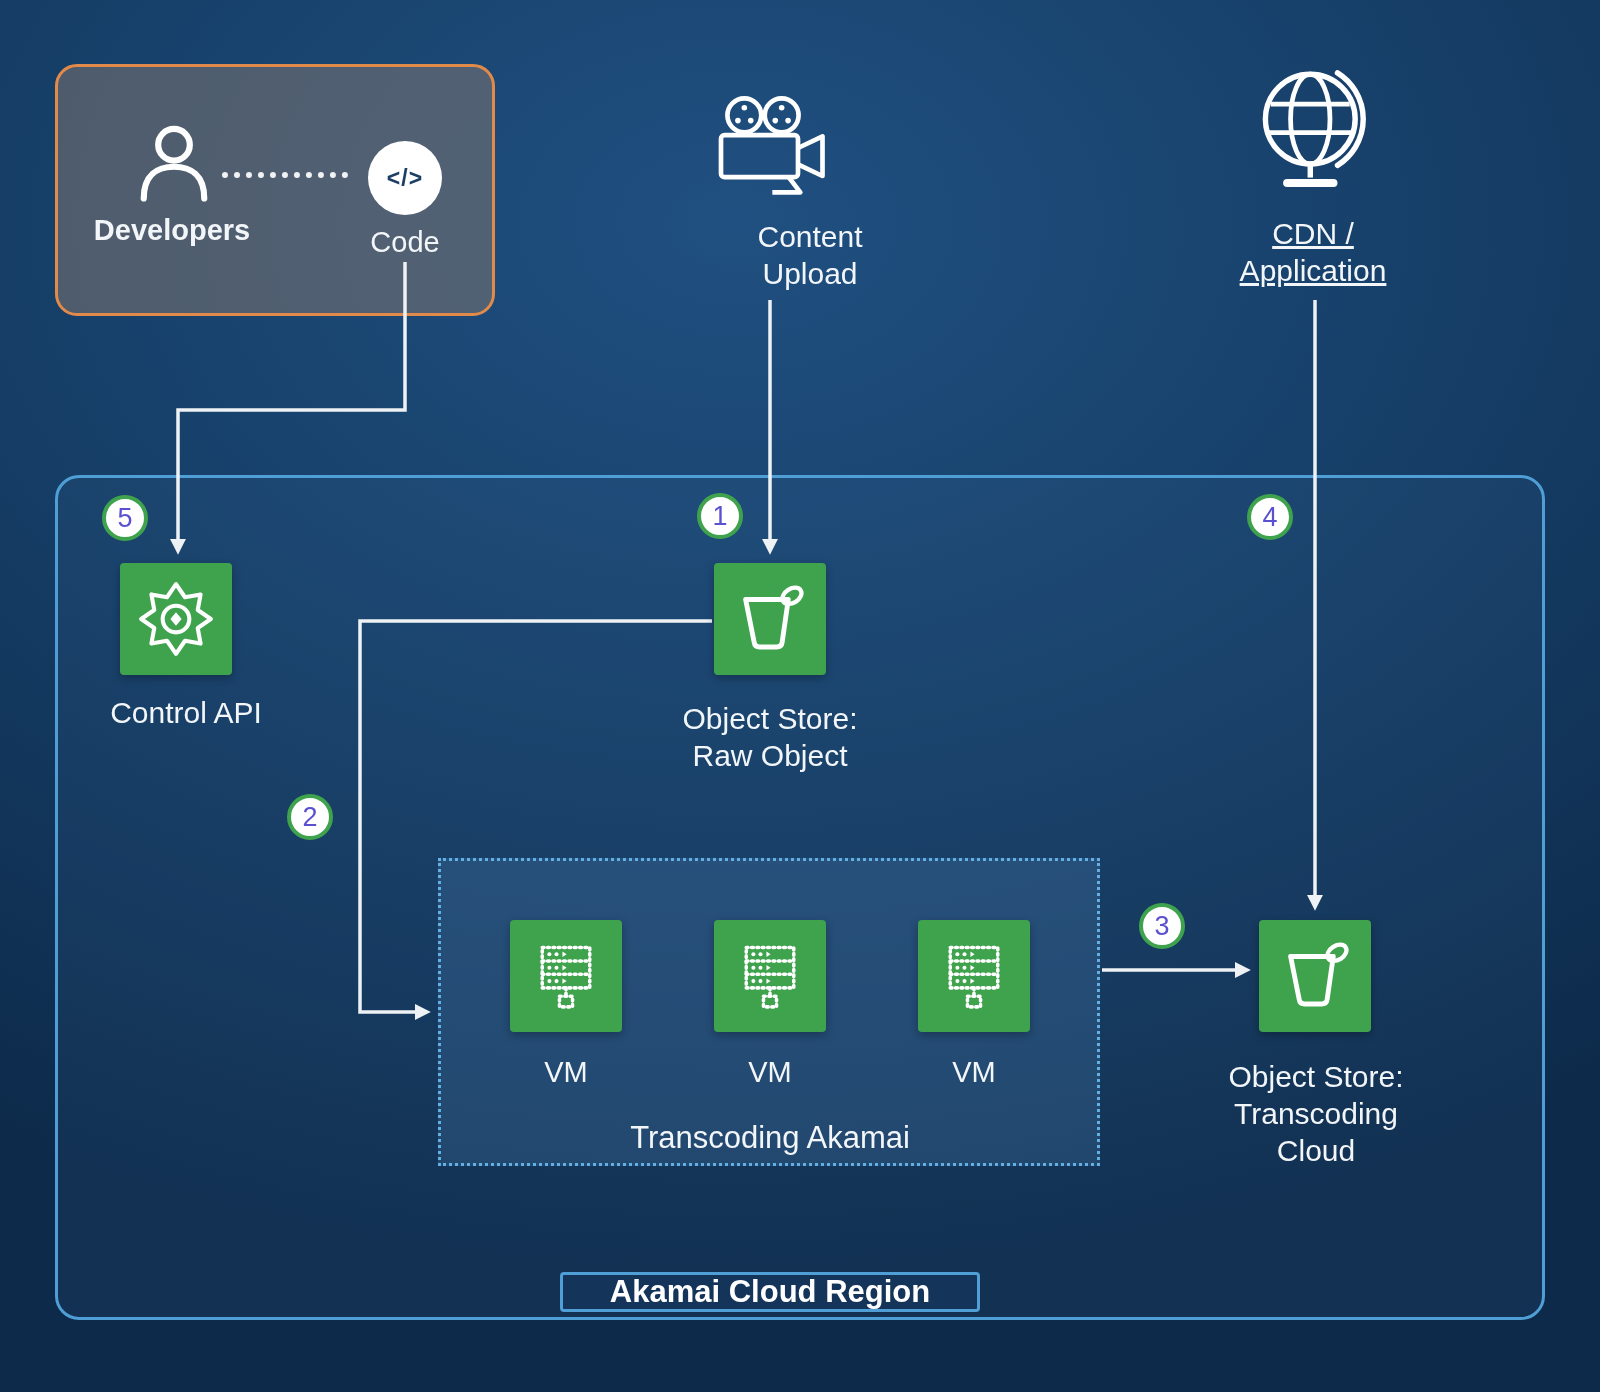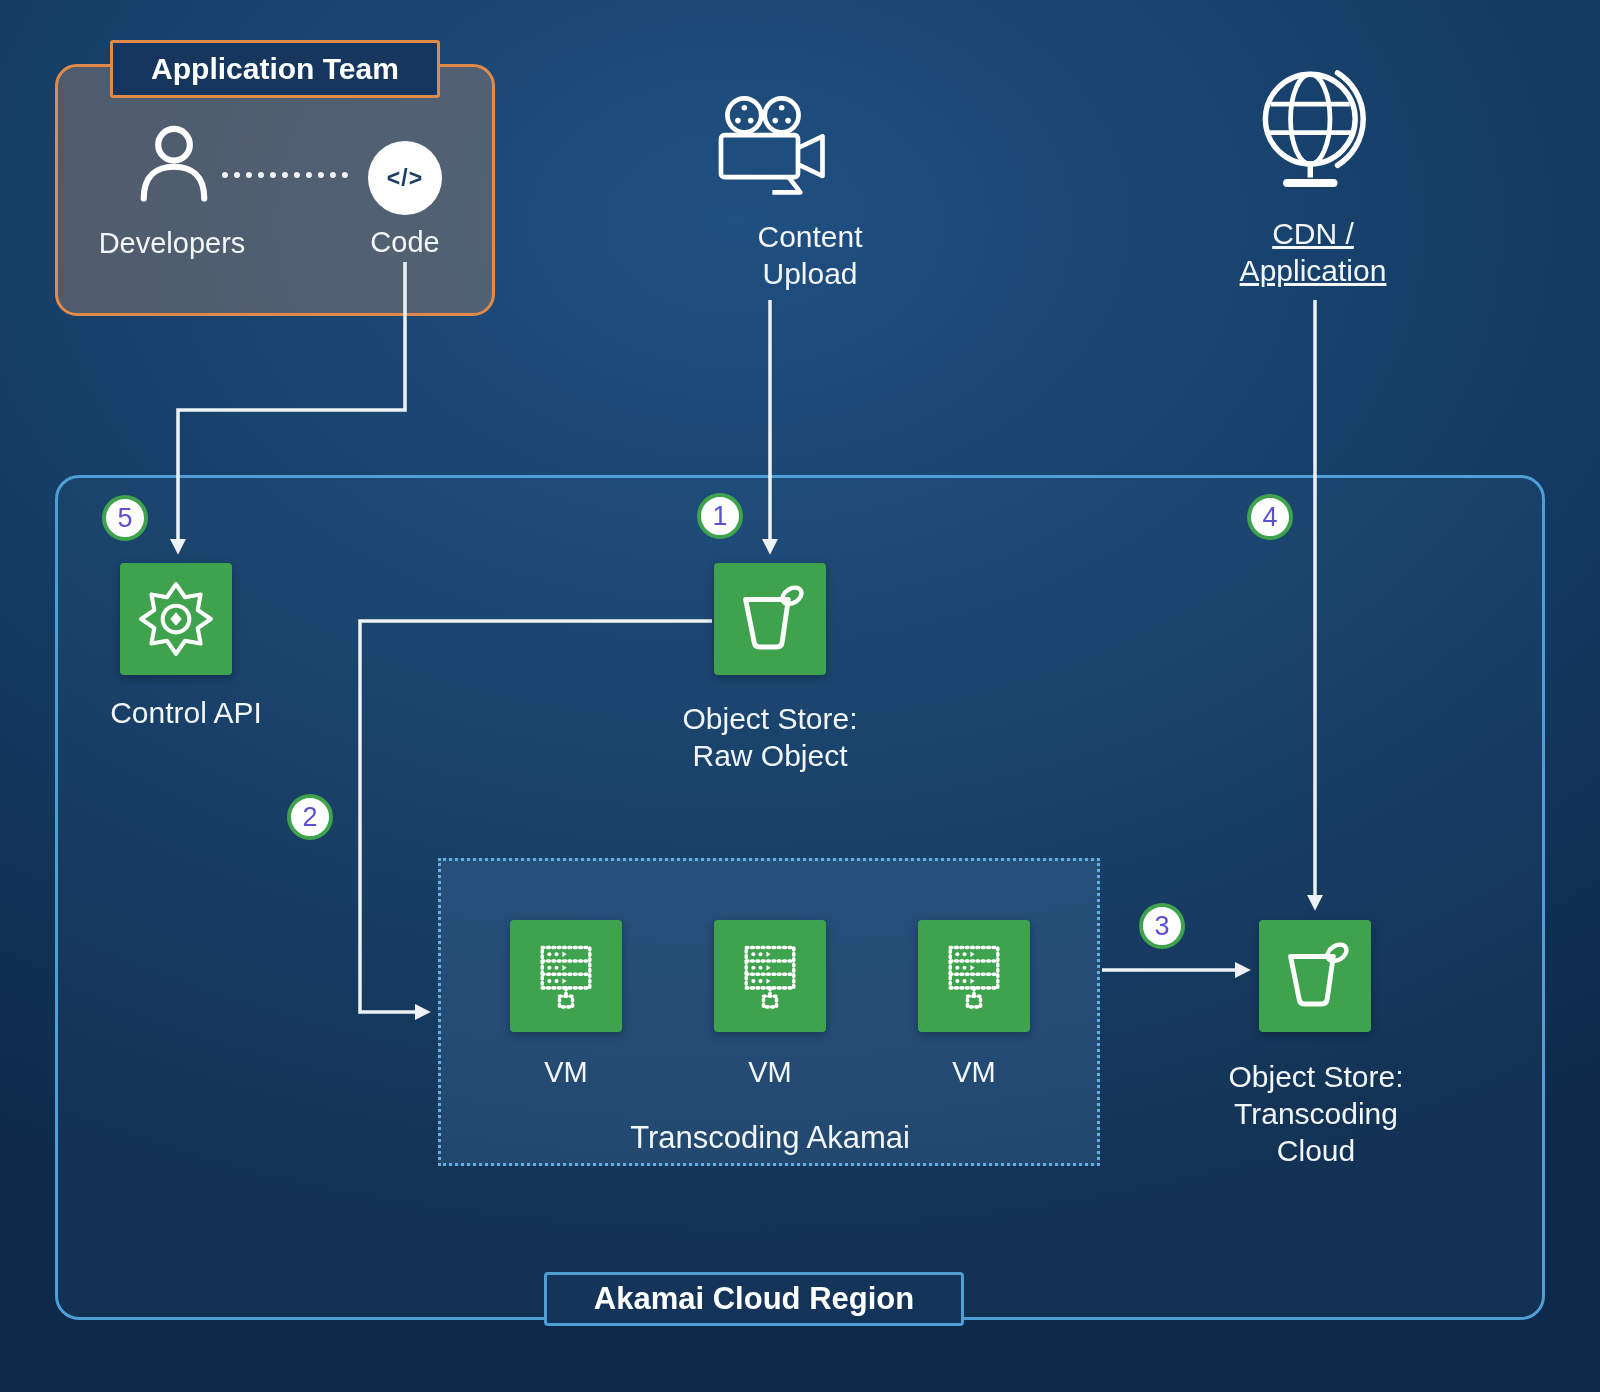--- a/index.html
+++ b/index.html
@@ -51,21 +51,21 @@
   .camera-icon { position:absolute; left:700px; top:92px; width:140px; height:112px; z-index:4; }
   .globe-icon  { position:absolute; left:1245px; top:62px; width:136px; height:136px; z-index:4; }
 
   
   .region-box {
     position:absolute; left:55px; top:475px; width:1490px; height:845px;
     border:3px solid #4f9ed6; border-radius:24px;
     background: rgba(90,140,190,0.08); z-index:1;
   }
   .region-title {
-    position:absolute; left:544px; top:1272px; width:420px; height:54px; z-index:6;
+    position:absolute; left:560px; top:1272px; width:420px; height:40px; z-index:6;
     background:#14345a; border:3px solid #4f9ed6; border-radius:4px;
     display:flex; align-items:center; justify-content:center;
     font-weight:bold; font-size:31px; color:#ffffff;
   }
 
   
   .tile {
     position:absolute; width:112px; height:112px; background:#3fa34d; border-radius:4px;
     display:flex; align-items:center; justify-content:center; z-index:4;
     box-shadow:0 3px 8px rgba(0,0,0,0.28);
@@ -97,35 +97,32 @@
       </marker>
     </defs>
     <path class="arrow" d="M405 262 V410 H178 V550" marker-end="url(#arrow)"></path>
     <path class="arrow" d="M770 300 V550" marker-end="url(#arrow)"></path>
     <path class="arrow" d="M712 621 H360 V1012 H426" marker-end="url(#arrow)"></path>
     <path class="arrow" d="M1102 970 H1246" marker-end="url(#arrow)"></path>
     <path class="arrow" d="M1315 300 V906" marker-end="url(#arrow)"></path>
   </svg>
 
   <div class="team-box"></div>
-  <div class="team-title">
-    <span>Application Team</span>
-  </div>
 
   <div class="dev-icon">
     <svg width="88" height="88" viewBox="0 0 64 64">
       <circle cx="32" cy="18" r="11.5" stroke="#fff" stroke-width="4.5" fill="none"></circle>
       <path d="M10 57 C10 40 20 34 32 34 C44 34 54 40 54 57" stroke="#fff" stroke-width="4.5" fill="none" stroke-linecap="round"></path>
     </svg>
   </div>
   <div class="dotted-link"></div>
   <div class="code-circle">
     <span>&lt;/&gt;</span>
   </div>
-  <div class="label small" style="left:172px; top:225px;">Developers</div>
+  <div class="label small" style="left:172px; top:212px;font-weight:bold;">Developers</div>
   <div class="label small" style="left:405px; top:224px;">Code</div>
 
   <div class="camera-icon">
     <svg width="140" height="112" viewBox="0 0 120 96">
       <circle cx="38" cy="20" r="14.5" stroke="#fff" stroke-width="4" fill="none"></circle>
       <circle cx="38" cy="13.5" r="2.4" fill="#fff"></circle>
       <circle cx="32.5" cy="24.5" r="2.4" fill="#fff"></circle>
       <circle cx="43.5" cy="24.5" r="2.4" fill="#fff"></circle>
       <circle cx="70" cy="20" r="14.5" stroke="#fff" stroke-width="4" fill="none"></circle>
       <circle cx="70" cy="13.5" r="2.4" fill="#fff"></circle>

